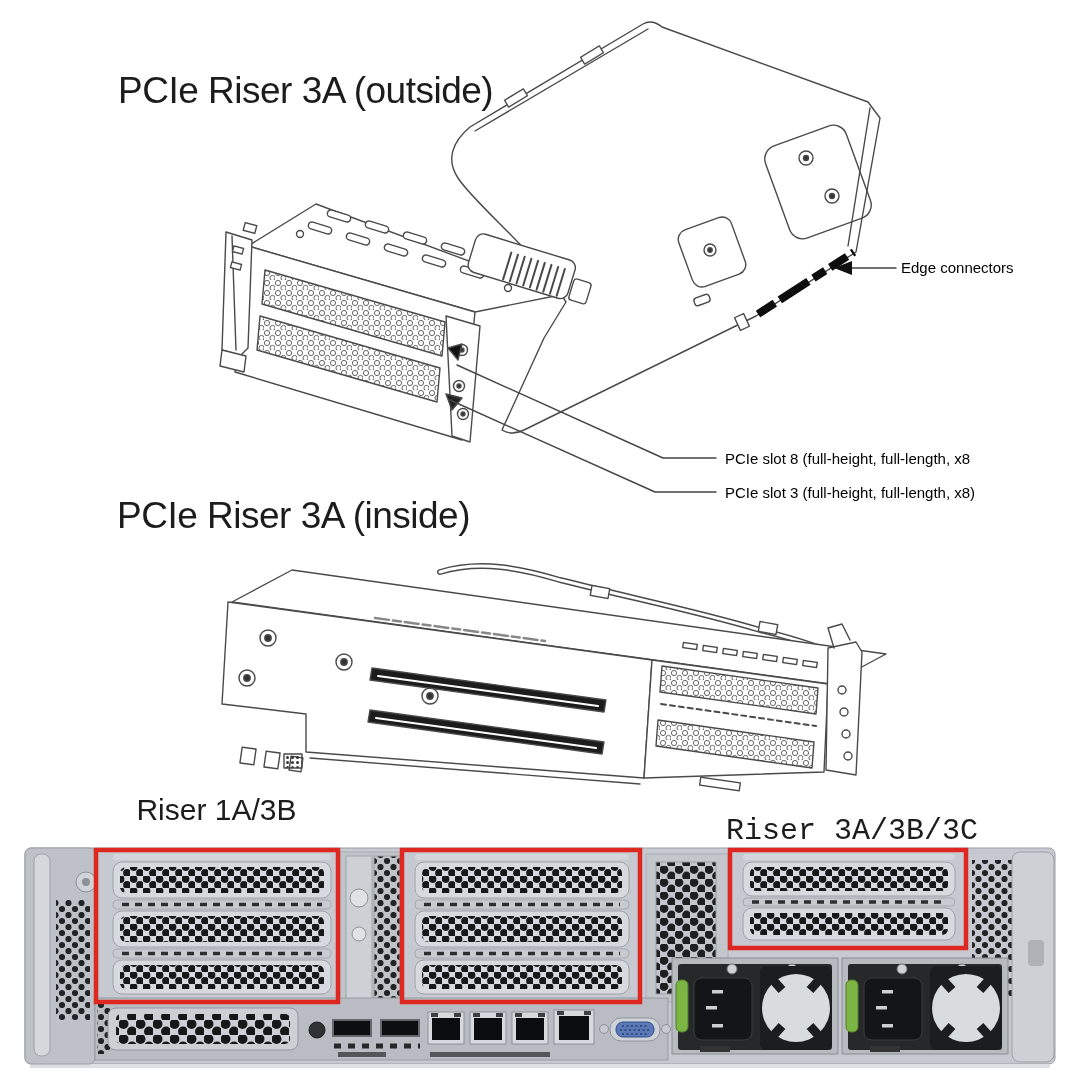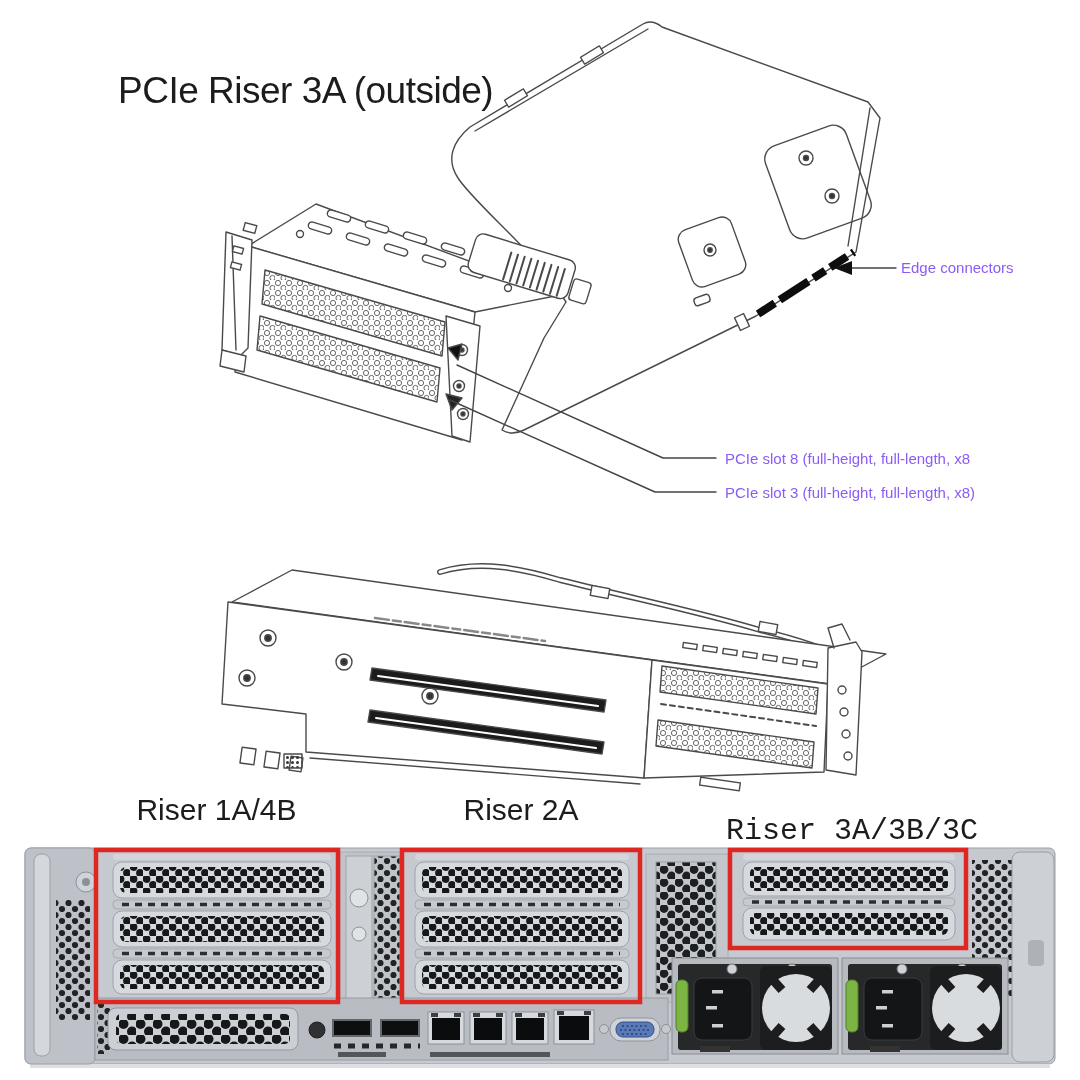--- a/index.html
+++ b/index.html
@@ -1,43 +1,43 @@
 <!DOCTYPE html>
 <html><head>
 <meta charset="utf-8">
 <style>
   html,body{margin:0;padding:0;background:#fff;}
   .page{position:relative;width:1080px;height:1080px;background:#fff;overflow:hidden;
         font-family:"Liberation Sans", sans-serif;color:#1c1c1c;}
   svg{position:absolute;left:0;display:block;}
   .lbl{position:absolute;white-space:nowrap;}
   .section-title{font-size:37px;letter-spacing:-0.5px;}
-  .callout{font-size:15px;color:#8b5cf6;}
+  .callout{font-size:15px;color:#000000;}
   .riser-label{font-size:30px;text-align:center;}
   #svg-outside{top:0;}
   #svg-inside{top:540px;}
   #svg-rear{top:840px;}
 </style>
 </head>
 <body>
 
 <div class="page">
 
   <div class="lbl section-title" style="left:118px;top:70px;">PCIe Riser 3A (outside)</div>
 
+  <div class="lbl section-title" style="left:117px;top:495px;">PCIe Riser 3A (inside)</div>
 
   <div class="lbl callout" style="left:901px;top:259px;">Edge connectors</div>
 
   <div class="lbl callout" style="left:725px;top:450px;text-align:right;">PCIe slot 8  (full-height, full-length, x8</div>
 
   <div class="lbl callout" style="left:725px;top:484px;">PCIe slot 3 (full-height, full-length, x8)</div>
 
-  <div class="lbl riser-label" style="left:95px;top:793px;width:243px;">Riser 1A/4B</div>
-
-  <div class="lbl riser-label" style="left:402px;top:793px;width:238px;">Riser 2A</div>
+  <div class="lbl riser-label" style="left:95px;top:793px;width:243px;">Riser 1A/3B</div>
+
 
   <div class="lbl riser-label" style="left:726px;top:814px;width:246px;font-family:Liberation Mono, monospace;">Riser 3A/3B/3C</div>
 
   <svg id="svg-outside" width="1080" height="510" viewBox="0 0 1080 510">
     <defs>
       <pattern id="dotsO" width="11" height="10" patternUnits="userSpaceOnUse">
         <circle cx="3" cy="3" r="2.6" fill="#fff" stroke="#555" stroke-width="0.9"></circle>
         <circle cx="8.5" cy="8" r="2.6" fill="#fff" stroke="#555" stroke-width="0.9"></circle>
       </pattern>
     </defs>

